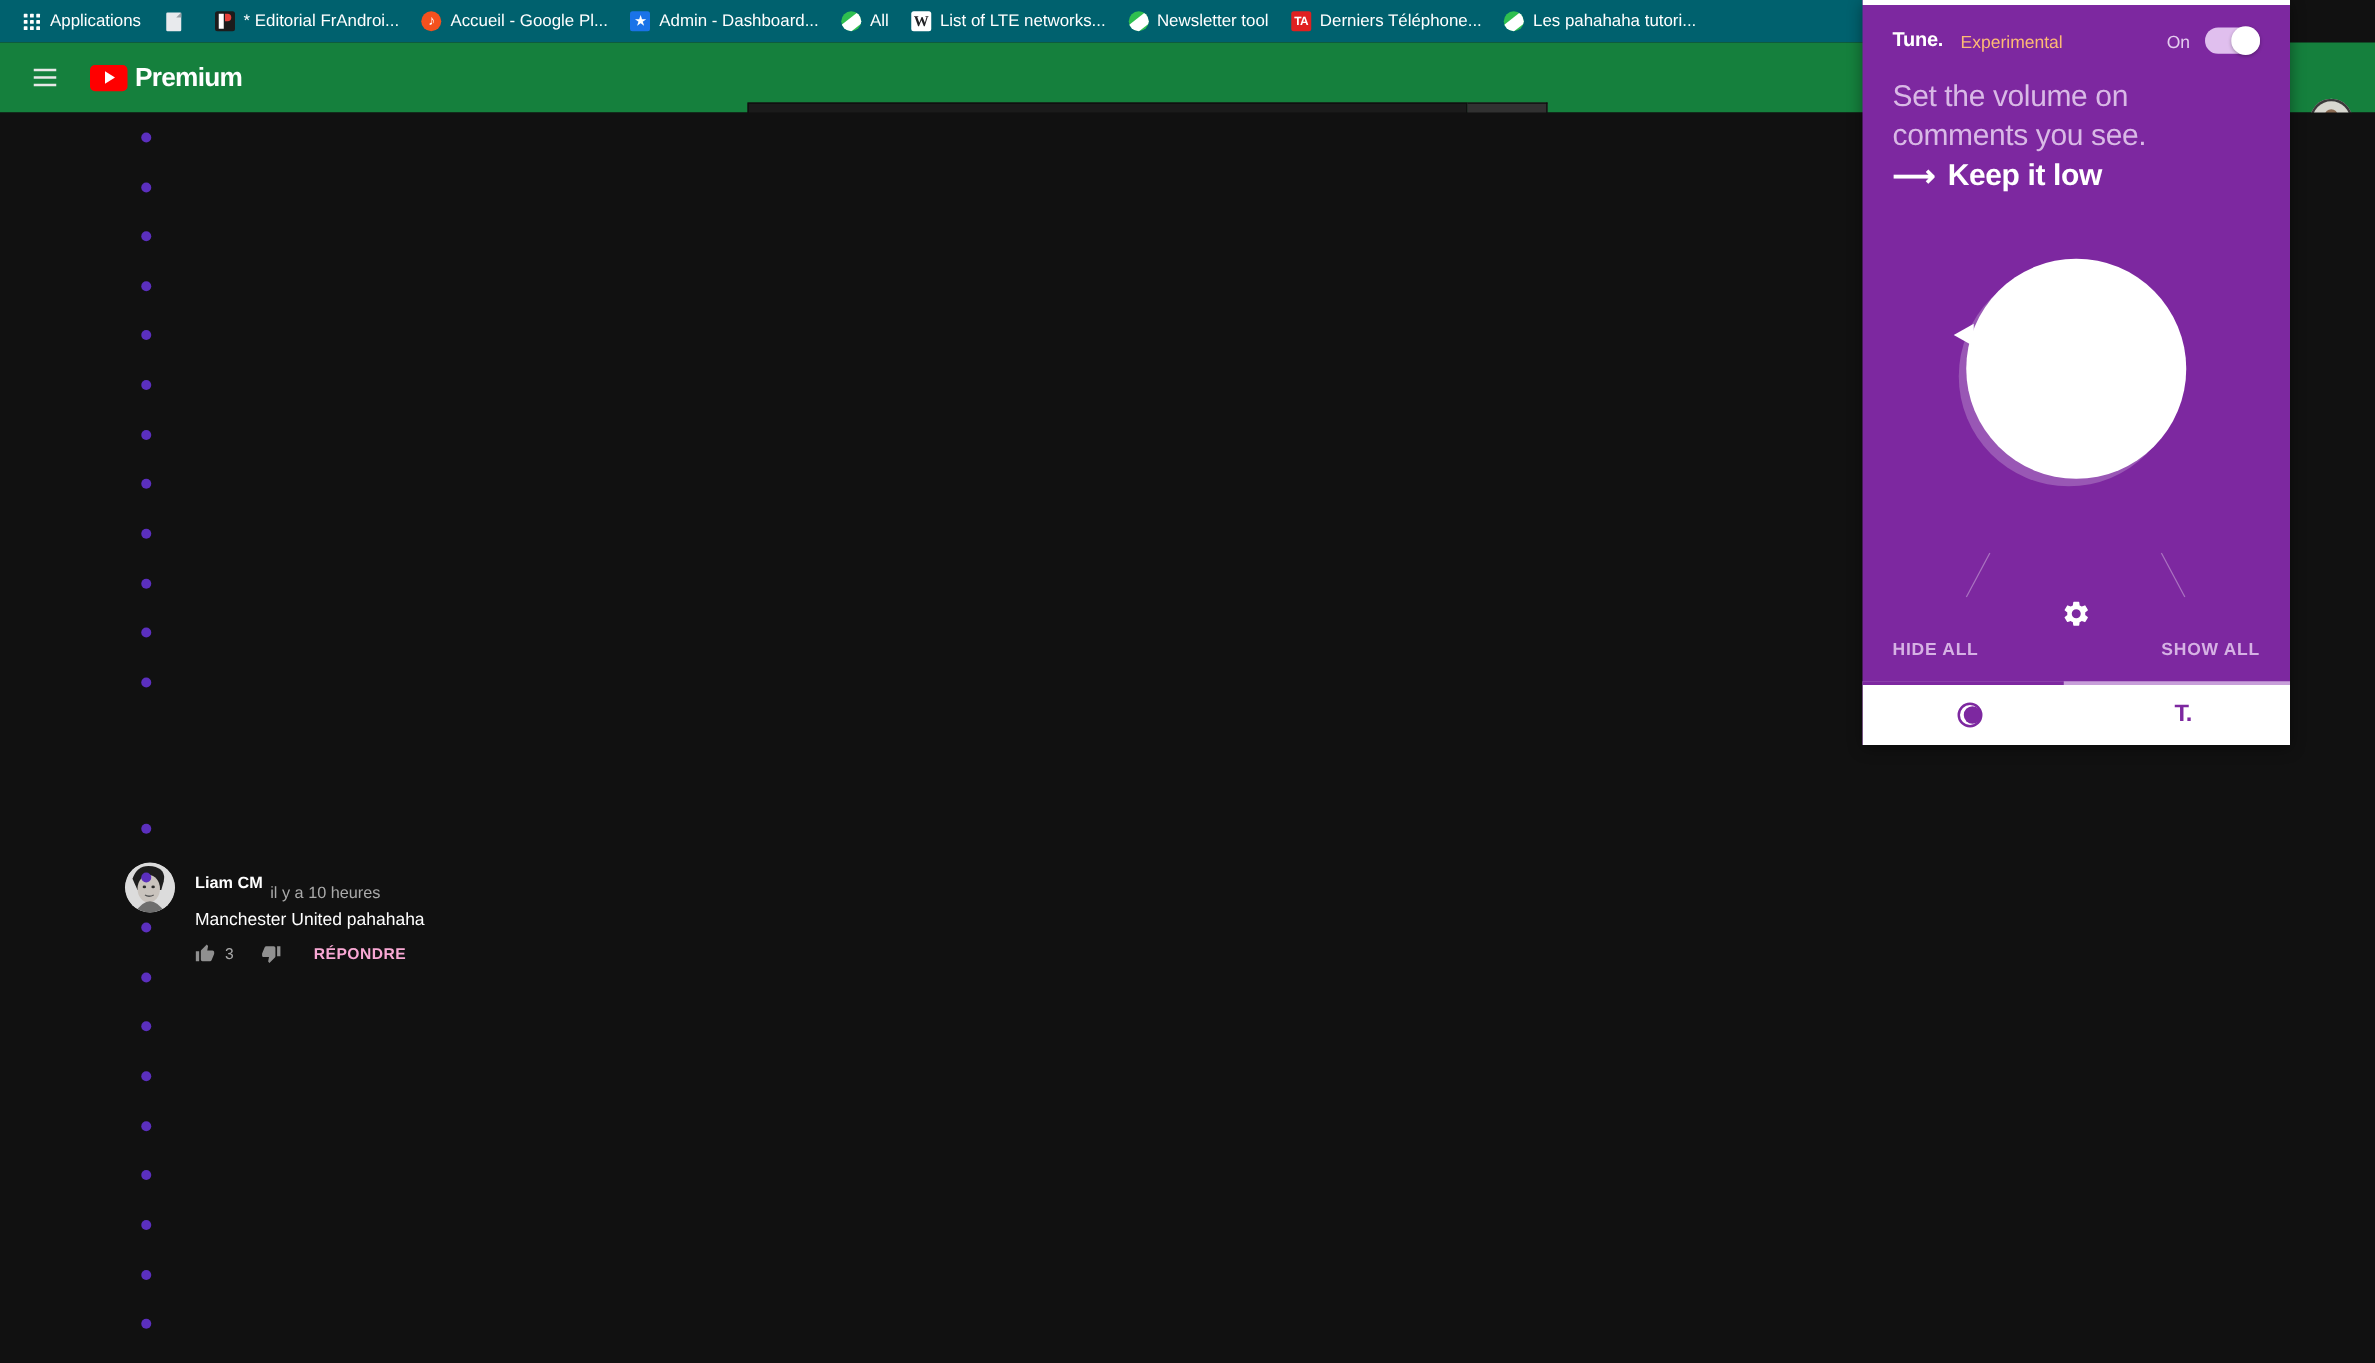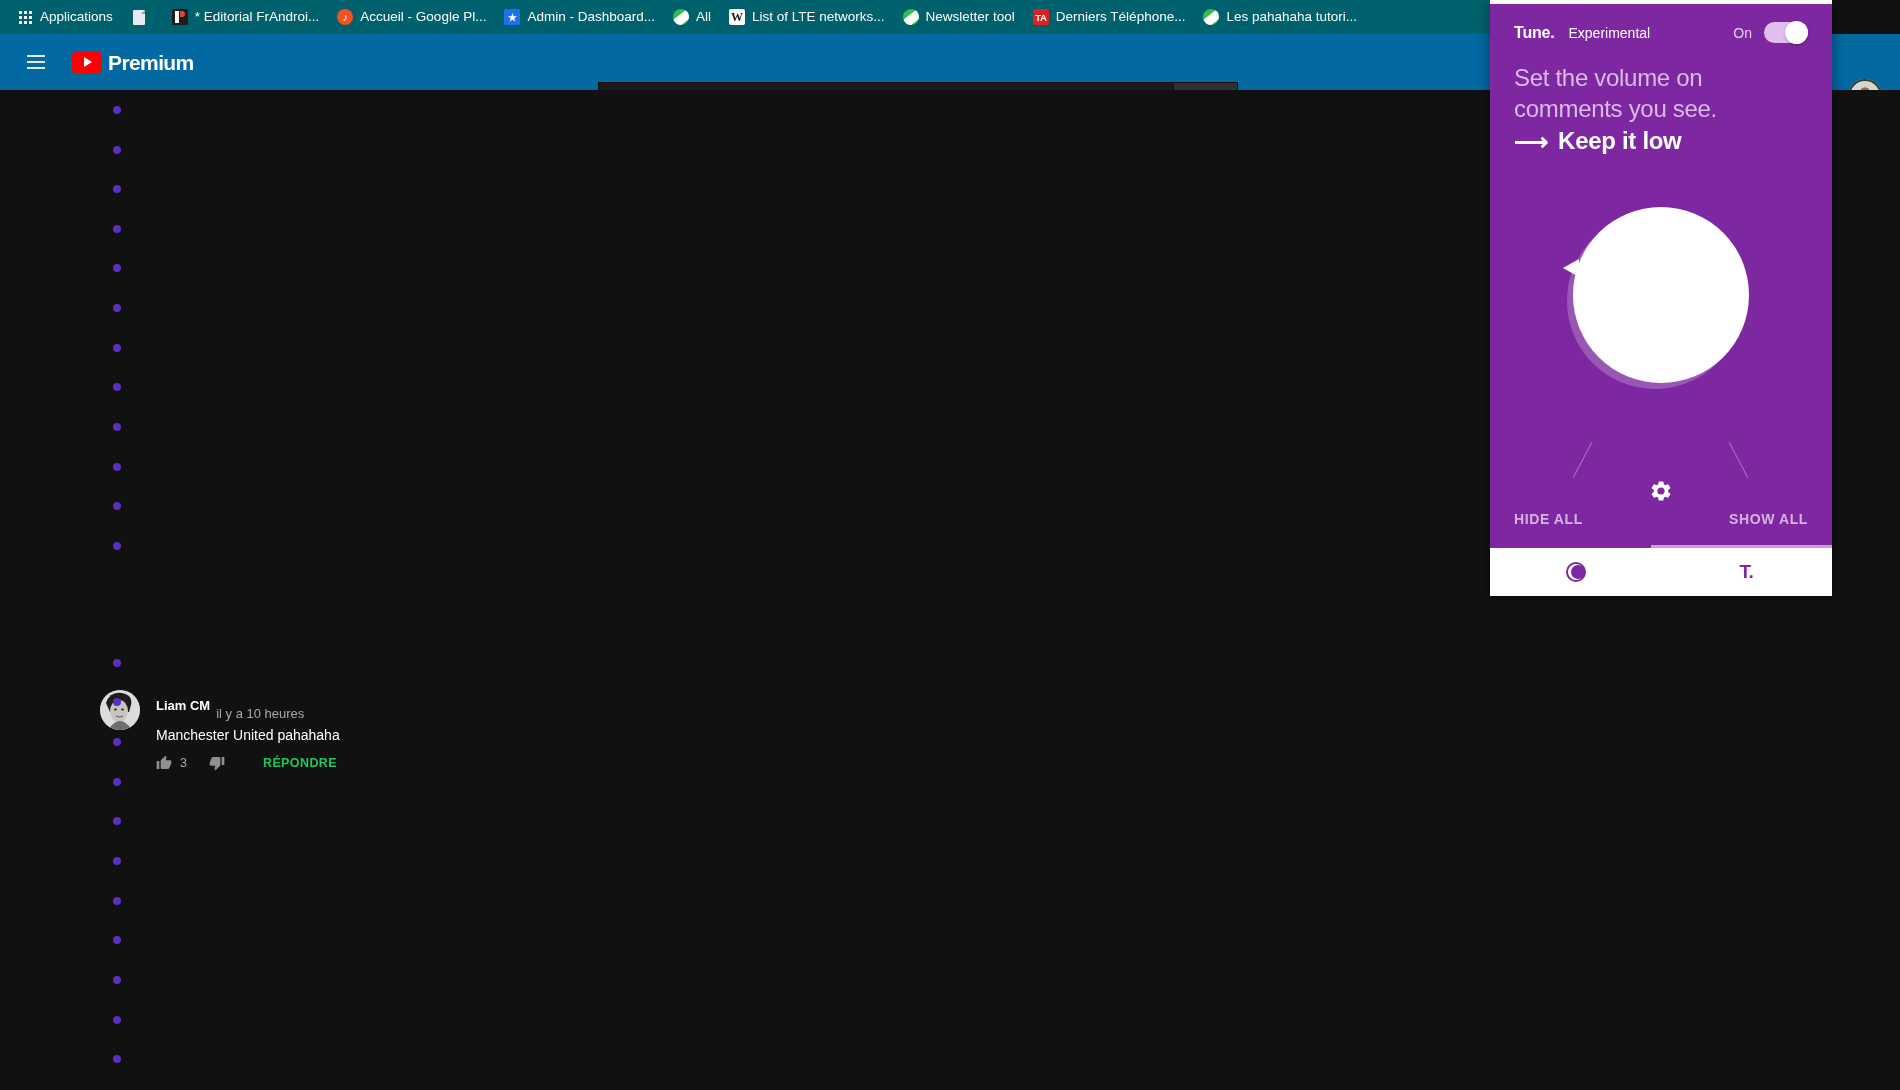--- a/index.html
+++ b/index.html
@@ -73,21 +73,21 @@
     content:""; position:absolute; left:-3px; top:6px; width:22px; height:9px;
     background:#fff; transform: rotate(-38deg);
   }
   .ico-w { background: #ffffff; color: #202124; font-family: "Liberation Serif", serif; font-size: 12px; }
   .ico-ta { background: #e02020; font-size: 9.5px; letter-spacing: -0.5px; }
 
   
   #yt-masthead {
     position: absolute; top: 34px; left: 0;
     width: 1900px; height: 56px;
-    background: #0369a1;
+    background: #15803d;
     display: flex; align-items: center;
   }
   #hamburger-button {
     width: 40px; height: 40px; margin-left: 16px;
     display: flex; flex-direction: column; justify-content: center; align-items: center; gap: 4px;
     cursor: pointer;
   }
   #hamburger-button i { display:block; width: 18px; height: 2px; background: #e8e8e8; }
   #yt-logo { display: flex; align-items: center; margin-left: 16px; gap: 6px; cursor: pointer; }
   #yt-play-badge {
@@ -178,22 +178,22 @@
     display: flex; align-items: center;
     margin-top: 11px; gap: 0;
   }
   .act-btn { display:flex; align-items:center; gap:8px; cursor:pointer; }
   .thumb {
     width: 16px; height: 16px; position: relative; display:block;
   }
   .thumb svg { display:block; }
   #like-count { color: #aaaaaa; font-size: 12.5px; }
   #reply-button {
-    color: #22c55e; font-size: 12.5px; font-weight: bold;
-    letter-spacing: 0.4px; margin-left: 38px; cursor: pointer;
+    color: #f9a8d4; font-size: 12.5px; font-weight: bold;
+    letter-spacing: 0.4px; margin-left: 26px; cursor: pointer;
   }
   .spacer-dislike { margin-left: 22px; }
 
   
   #tune-popup {
     position: absolute; left: 1490px; top: 0px;
     width: 342px; height: 596px;
     background: #7d28a0;
     box-shadow: 0 2px 12px rgba(0,0,0,0.45);
     overflow: hidden;
@@ -204,21 +204,21 @@
   }
   #tune-header {
     display: flex; align-items: center;
     padding: 18px 24px 0 24px;
   }
   #tune-brand {
     color: #ffffff; font-size: 16px; font-weight: bold;
     letter-spacing: -0.2px;
   }
   #tune-experimental {
-    color: #ffffff; font-size: 14px; margin-left: 14px;
+    color: #fdba74; font-size: 14px; margin-left: 14px;
   }
   #tune-toggle-group {
     margin-left: auto; display: flex; align-items: center; gap: 12px;
   }
   #tune-toggle-label { color: #e5cdef; font-size: 14px; }
   #tune-toggle {
     width: 44px; height: 21px; border-radius: 11px;
     background: #e0bfee; position: relative; cursor: pointer;
   }
   #tune-toggle-knob {

